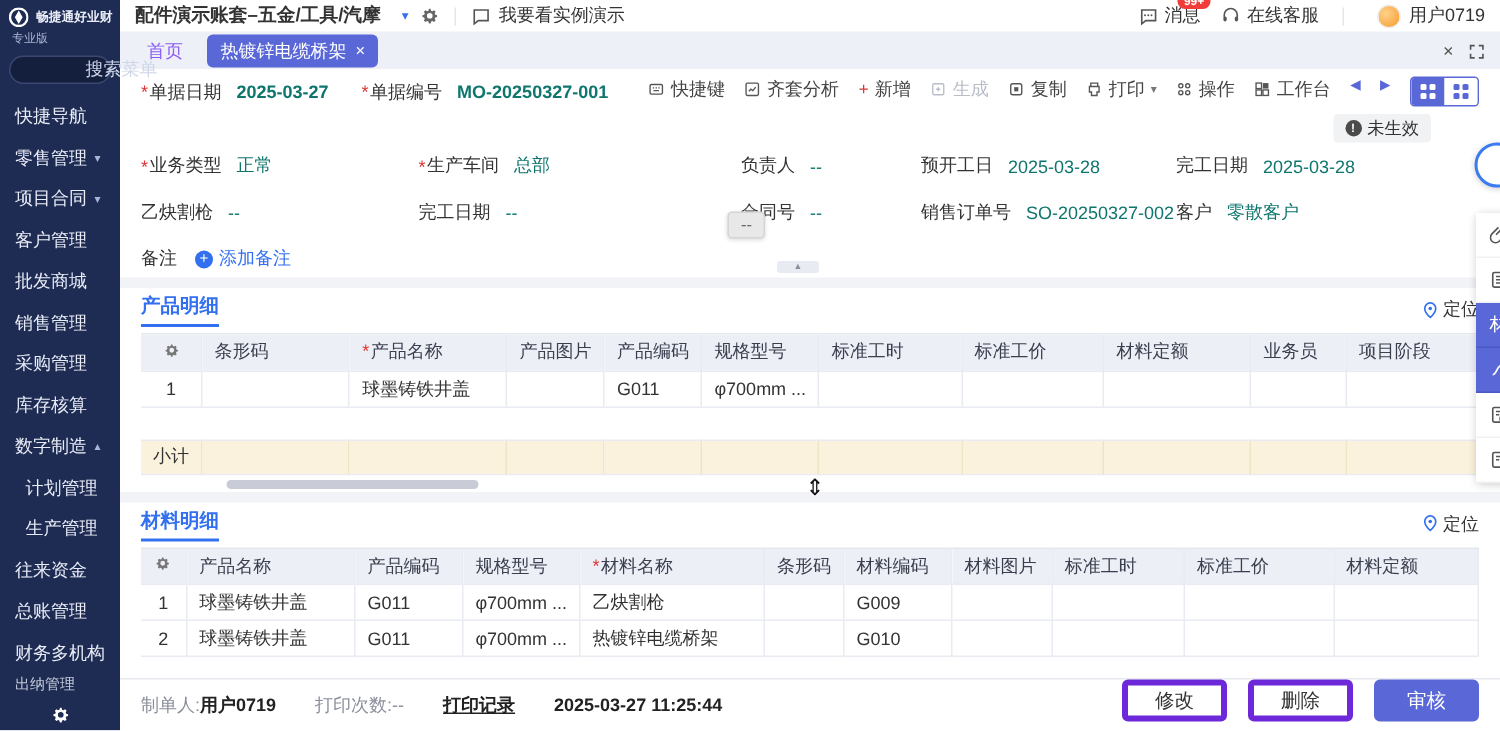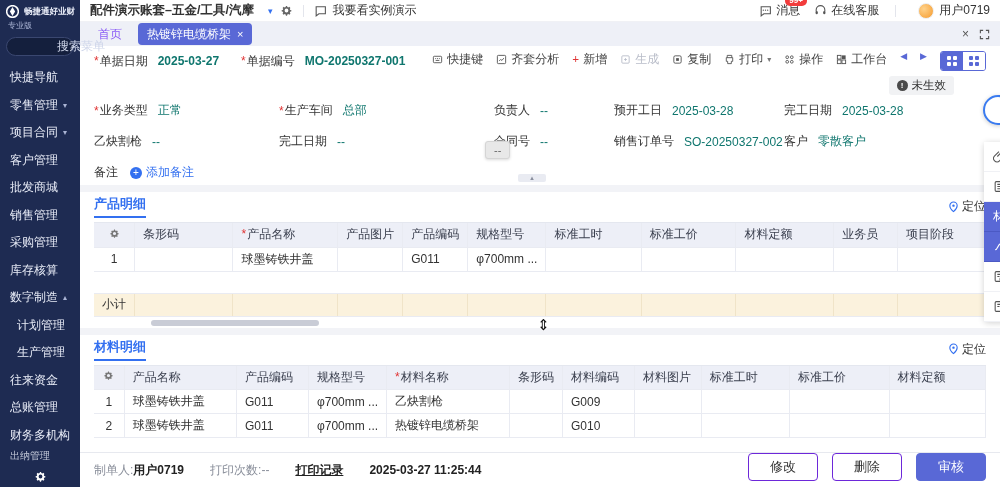--- a/index.html
+++ b/index.html
@@ -93,21 +93,21 @@
   .hscroll { height:8px; margin:2px 0 1px 0; position:relative; }
   .hthumb { position:absolute; left:57px; top:1px; width:168px; height:6px; background:#c9ccd6; border-radius:3px; cursor:pointer; }
 
   
   .footer { position:absolute; bottom:0; left:0; right:0; height:35px; border-top:1px solid #e7e9ef; background:#fff; display:flex; padding:0 14px; font-size:12px; }
   .f-item { margin-right:26px; display:flex; align-items:center; }
   .f-muted { color:#8a8f9b; }
   .f-strong { color:#222; font-weight:bold; }
   .print-log { color:#222; font-weight:bold; text-decoration:underline; cursor:pointer; }
   .f-buttons { margin-left:auto; display:flex; gap:14px; }
-  .btn { min-width:70px; height:28px; border-radius:4px; border:1px solid #6d28d9; background:#fff; font-size:13px; color:#333; display:flex; align-items:center; justify-content:center; cursor:pointer; }
+  .btn { min-width:70px; height:28px; border-radius:4px; border:4px solid #6d28d9; background:#fff; font-size:13px; color:#333; display:flex; align-items:center; justify-content:center; cursor:pointer; }
   .btn.primary { background:#5968d6; border-color:#5968d6; color:#fff; }
 
   
   .assist-circle { position:absolute; right:-13px; top:95px; width:30px; height:30px; border-radius:50%; background:#fff; border:2px solid #3a7bf0; box-shadow:0 1px 4px rgba(0,0,0,.2); z-index:9; }
   .float-strip { position:absolute; right:-14px; top:142px; width:30px; background:#fff; box-shadow:0 1px 6px rgba(0,0,0,.18); border-radius:4px; z-index:9; display:flex; flex-direction:column; }
   .fs-btn { width:30px; height:30px; display:flex; align-items:center; justify-content:center; cursor:pointer; font-size:12px; color:#555; border-bottom:1px solid #f0f1f5; background:#fff; }
   .fs-btn.blue { background:#5968d6; color:#fff; border-bottom-color:#4b59c4; }
 
   .cursor-glyph { position:absolute; left:537px; top:316px; font-size:15px; color:#111; text-shadow:0 0 2px #fff,0 0 2px #fff; z-index:20; pointer-events:none; }
 </style>

